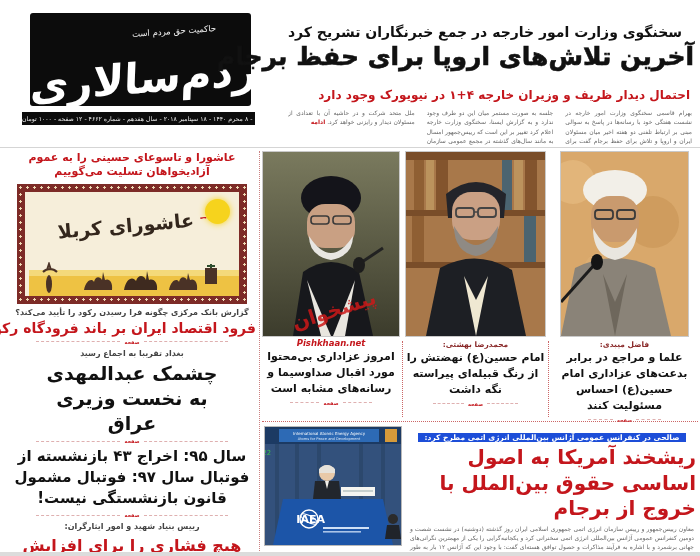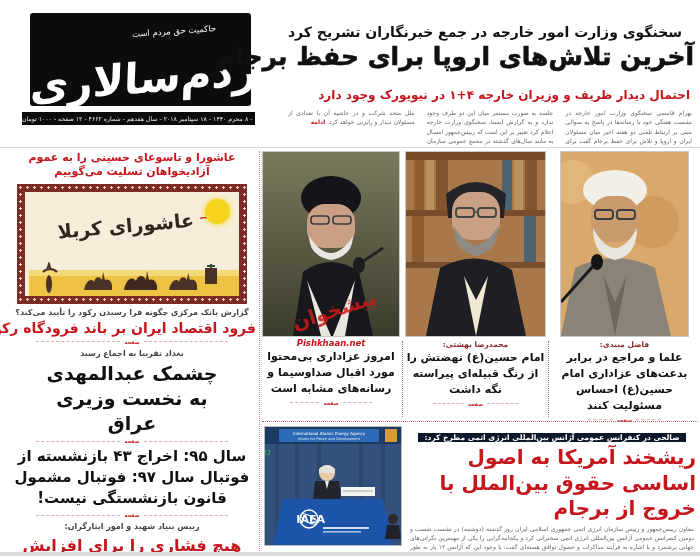--- a/index.html
+++ b/index.html
@@ -62,21 +62,21 @@
     color:rgba(205,25,25,.85);transform:rotate(-18deg);pointer-events:none;}
   .wm-url{font-size:8.5px;font-weight:bold;color:#c4161c;font-style:italic;margin-top:1px;}
   .cap-name{font-size:7.5px;font-weight:bold;color:#8a2a2a;margin-top:3px;}
   .cap-text{font-size:11px;font-weight:900;color:#111;line-height:1.45;margin-top:1px;}
   .vdot{position:absolute;top:190px;height:76px;border-left:1px dotted #cc6666;}
   
   .bottom{position:absolute;left:262px;top:421px;width:436px;height:130px;
     border-top:1px dotted #cc6666;border-bottom:1px dotted #cc6666;direction:rtl;}
   .iaea{position:absolute;left:2px;top:4px;width:138px;height:120px;border:1px solid #b9b9b9;box-sizing:border-box;}
   .btext{position:absolute;left:146px;right:2px;top:3px;text-align:center;}
-  .b-kicker{display:inline-block;background:#0f172a;color:#fff;font-size:7.5px;
+  .b-kicker{display:inline-block;background:#1d4ed8;color:#fff;font-size:7.5px;
     font-weight:bold;padding:0 7px;text-align:center;}
   .b-head{font-size:20px;font-weight:900;color:#c4161c;line-height:1.28;margin-top:1px;text-align:right;}
   .b-body{font-size:6px;color:#666;text-align:justify;line-height:1.5;margin-top:2px;
     height:27px;overflow:hidden;padding:0 2px;}
   .bottom-strip{position:absolute;left:0;right:0;bottom:0;height:4px;background:#dcdcdc;}
 </style>
 </head>
 <body>
 
 <div class="logo-box">

